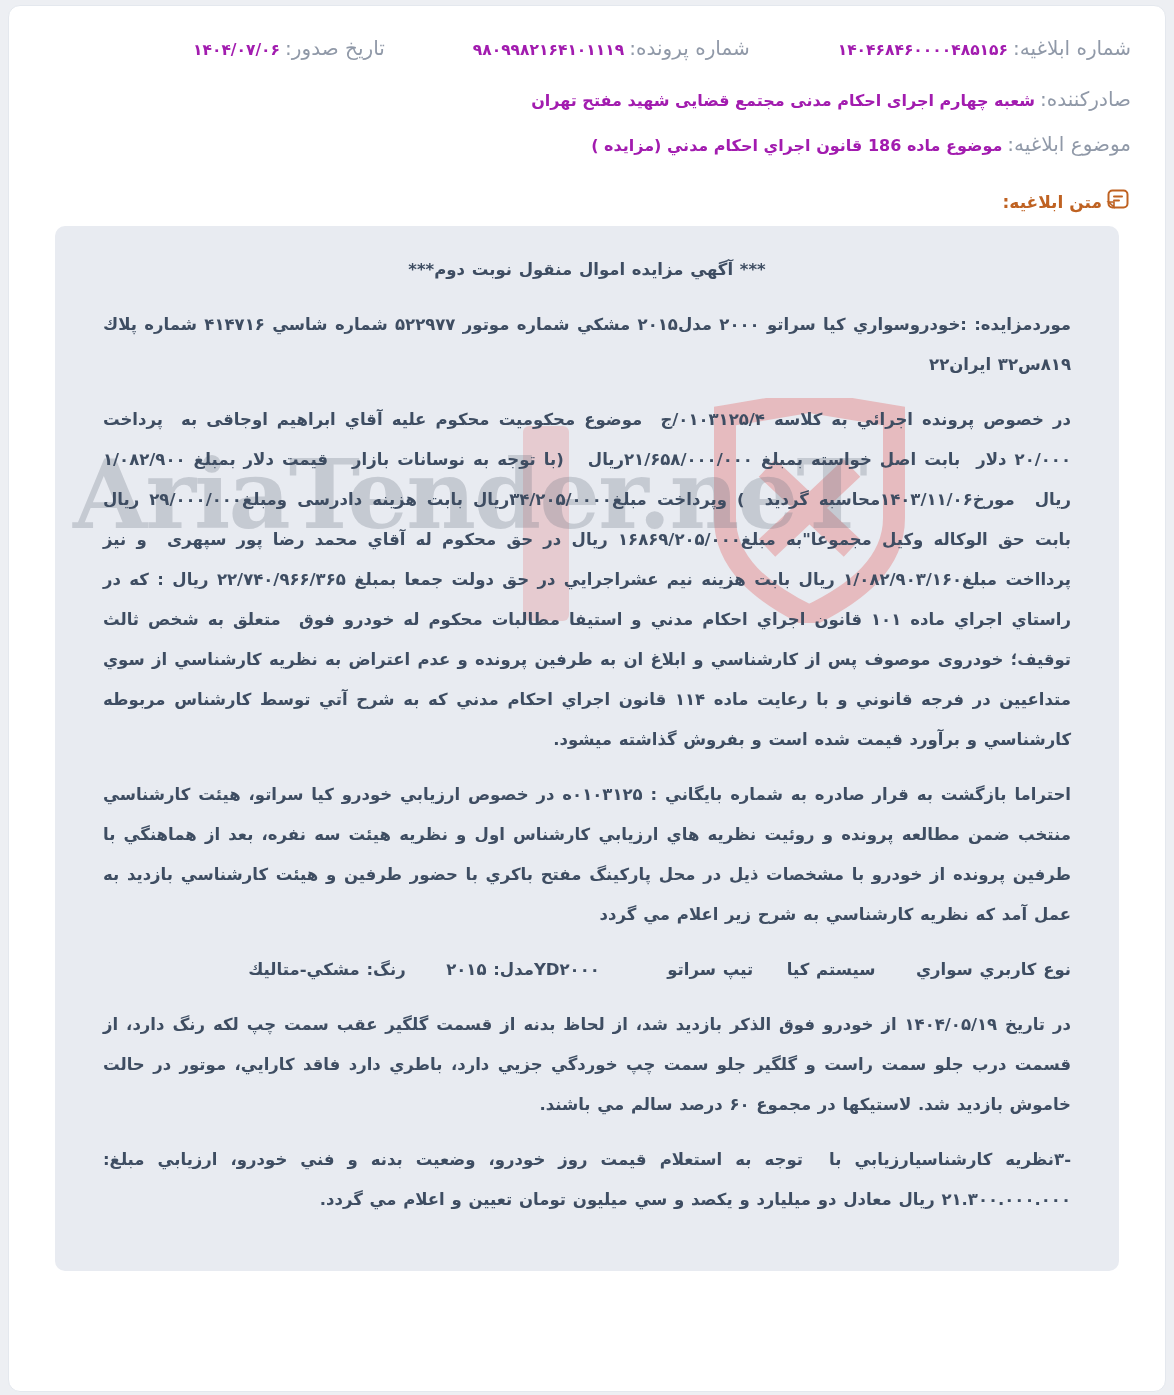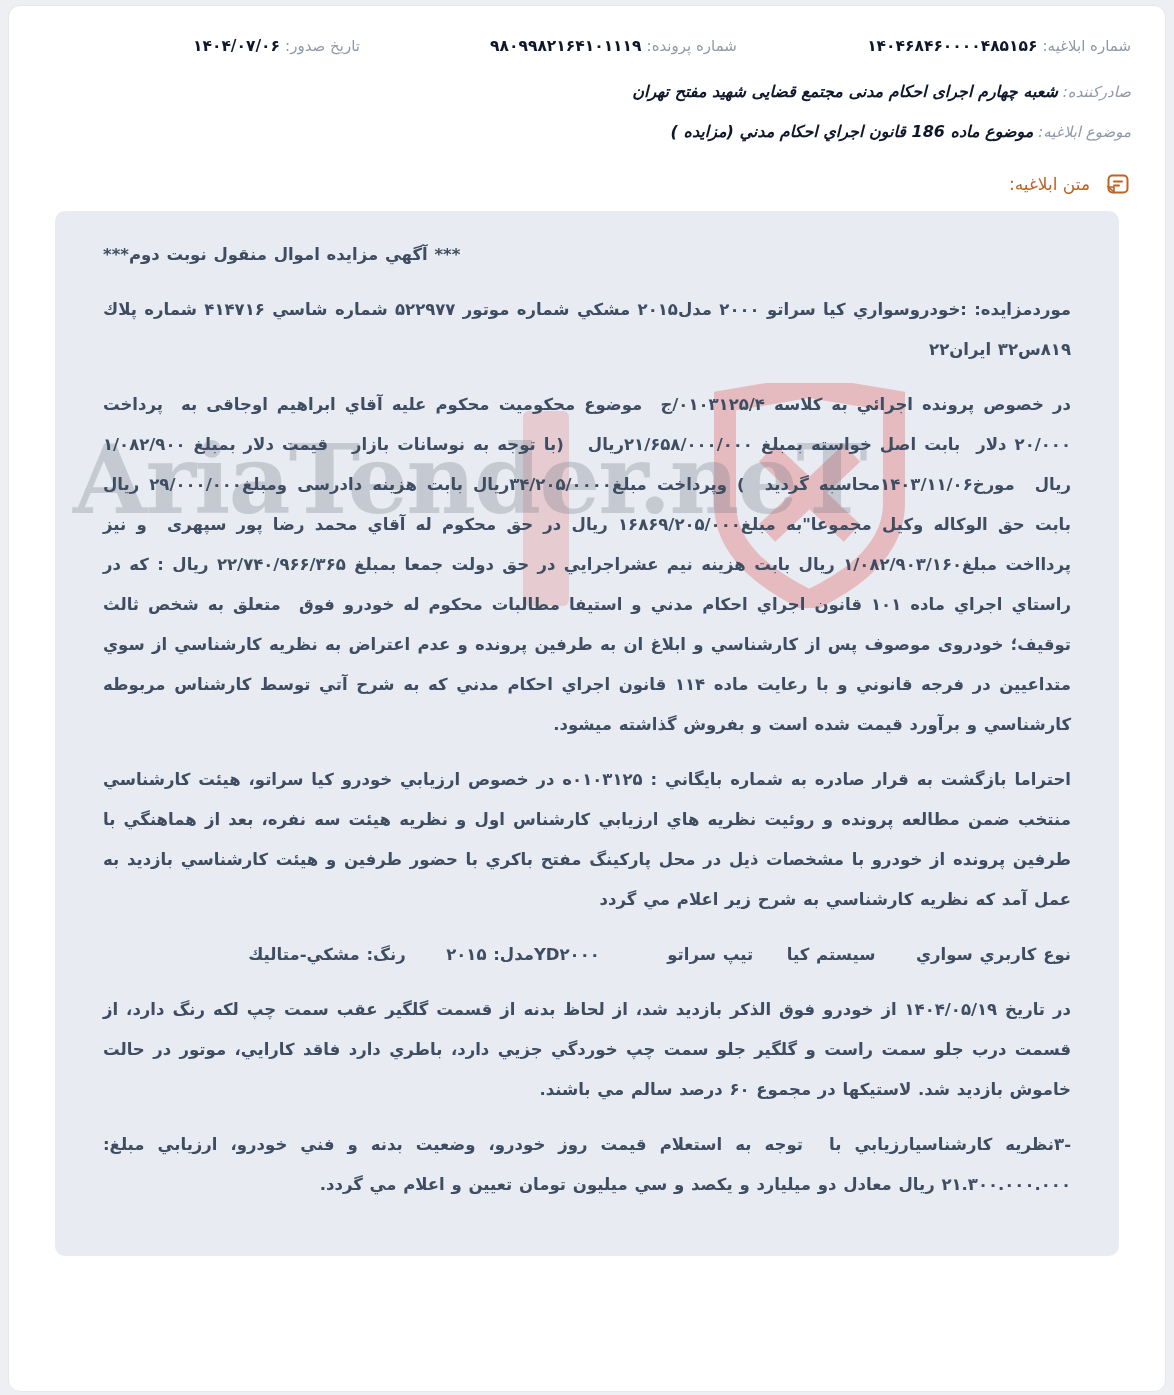--- a/index.html
+++ b/index.html
@@ -21,27 +21,27 @@
   }
   
   .meta{padding:30px 34px 0 34px;}
   .meta-row{
     display:flex;
     justify-content:space-between;
     align-items:baseline;
     padding-left:150px;
     margin-bottom:27px;
   }
-  .lbl{color:#9099a8;font-size:15px;}
-  .val{color:#0f172a;font-size:15.5px;font-weight:700;}
-  .meta-line{margin-bottom:21px;font-size:15.5px;font-style:italic;}
+  .lbl{color:#9099a8;font-size:20px;}
+  .val{color:#a21caf;font-size:15.5px;font-weight:700;}
+  .meta-line{margin-bottom:21px;font-size:15.5px;}
   .meta-line .val{font-size:16px;}
   .body-label-row{
-    display:flex;align-items:center;gap:15px;
-    color:#bf6222;font-weight:400;font-size:17px;
+    display:flex;align-items:flex-end;gap:3px;
+    color:#bf6222;font-weight:700;font-size:17px;
     margin:30px 0 14px;
   }
   .note-ic{flex:0 0 auto;display:inline-flex;}
   
   .notice-card{
     position:relative;
     margin:0 46px;
     background:#e8ebf1;
     border-radius:10px;
     padding:24px 48px 36px;
@@ -66,21 +66,21 @@
   .content p{
     margin:0 0 15px;
     color:#3e4d62;
     font-size:16.5px;
     font-weight:600;
     line-height:40px;
     text-align:justify;
     white-space:pre-wrap;
     word-spacing:1px;
   }
-  .content p.title-line{text-align:left;}
+  .content p.title-line{text-align:center;}
 </style>
 </head>
 <body>
 
 <div class="sheet">
 
   <div class="meta">
 
     <div class="meta-row">
       <div>

